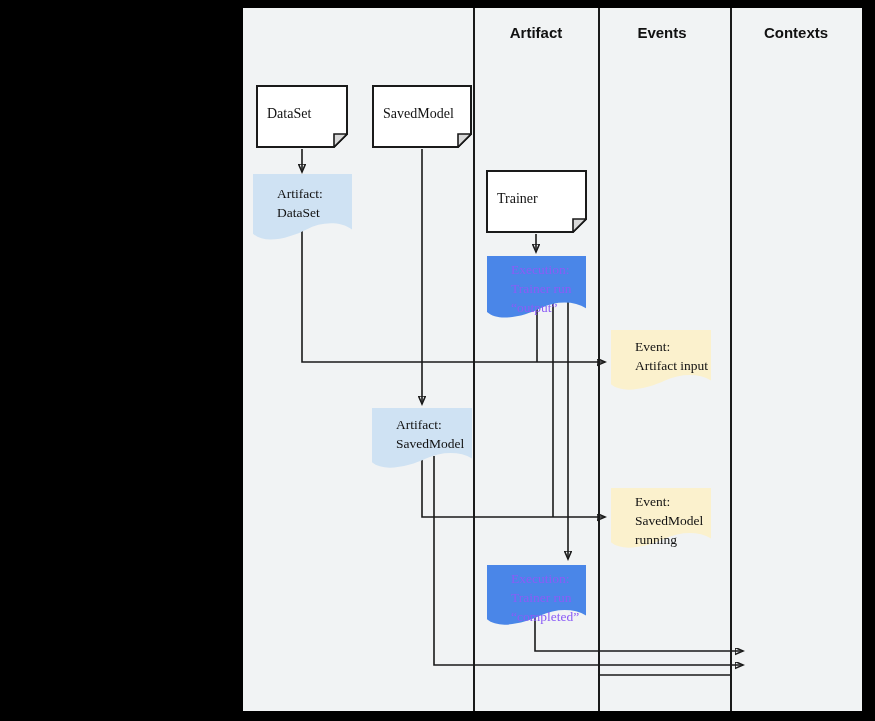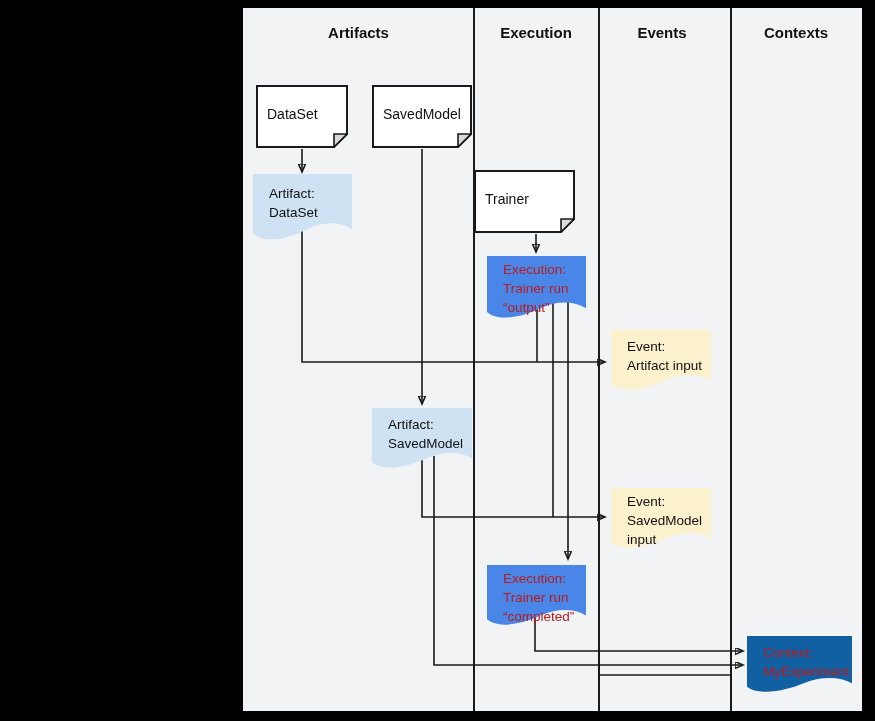--- a/index.html
+++ b/index.html
@@ -9,43 +9,42 @@
     font-family:"Liberation Sans","DejaVu Sans",sans-serif;
   }
   .panel{position:absolute;left:243px;top:8px;width:619px;height:703px;background:#F1F3F4;}
   .col-header{
     position:absolute;top:14px;height:22px;line-height:22px;
     text-align:center;font-size:15px;font-weight:bold;color:#111;
   }
   .divider{position:absolute;top:0;height:703px;width:1.5px;background:#1a1a1a;}
   .connectors{position:absolute;left:0;top:0;}
   .connectors path{fill:none;stroke:#1a1a1a;stroke-width:1.6;}
-  .node{position:absolute;}
+  .node{position:absolute;font-family:Liberation Serif, serif;}
   .node > svg{position:absolute;left:0;top:0;width:100%;height:100%;}
   .doc-label{
     position:absolute;left:0;top:0;right:0;bottom:6px;
     display:flex;align-items:center;padding-left:11px;
     font-size:14px;color:#111;
   }
   .wavy-label{
     position:absolute;left:0;top:0;right:0;bottom:0;
-    padding-left:16px;font-size:13.5px;line-height:19px;color:#111;
+    padding-left:24px;font-size:13.5px;line-height:19px;color:#111;
   }
-  .wavy-label.light{color:#b91c1c;}
+  .wavy-label.light{color:#8b5cf6;}
   .pt4{padding-top:4px;} .pt7{padding-top:7px;} .pt10{padding-top:10px;}
   .doc-outline{fill:#fff;stroke:#1a1a1a;stroke-width:2;stroke-linejoin:miter;}
   .doc-flap{fill:#d9d9d9;stroke:#1a1a1a;stroke-width:1.6;stroke-linejoin:miter;}
 </style>
 </head>
 <body>
 
 <div class="panel" style="background-color: rgb(241, 243, 244);">
 
-  <div class="col-header" style="left:0;width:231px">Artifacts</div>
-  <div class="col-header" style="left:231px;width:124px">Execution</div>
+  <div class="col-header" style="left:231px;width:124px">Artifact</div>
   <div class="col-header" style="left:355px;width:128px">Events</div>
   <div class="col-header" style="left:487px;width:132px">Contexts</div>
 
   <div class="divider" style="left:230px"></div>
   <div class="divider" style="left:355px"></div>
   <div class="divider" style="left:487px"></div>
 
   <svg class="connectors" width="619" height="703" viewBox="0 0 619 703">
     <defs>
       <marker id="arrow" markerUnits="userSpaceOnUse" markerWidth="10" markerHeight="8" refX="8" refY="3.5" orient="auto">
@@ -74,21 +73,21 @@
   </div>
 
   <div class="node" style="left:129px;top:77px;width:100px;height:63px">
     <svg viewBox="0 0 100 63">
       <path class="doc-outline" d="M1,1 H99 V49 L86,62 H1 Z" fill="#FFFFFF"></path>
       <path class="doc-flap" d="M86,62 L86,49 L99,49 Z"></path>
     </svg>
     <div class="doc-label">SavedModel</div>
   </div>
 
-  <div class="node" style="left:231px;top:162px;width:101px;height:63px">
+  <div class="node" style="left:243px;top:162px;width:101px;height:63px">
     <svg viewBox="0 0 101 63">
       <path class="doc-outline" d="M1,1 H100 V49 L87,62 H1 Z" fill="#FFFFFF"></path>
       <path class="doc-flap" d="M87,62 L87,49 L100,49 Z"></path>
     </svg>
     <div class="doc-label">Trainer</div>
   </div>
 
   <div class="node" style="left:10px;top:166px;width:99px;height:68px">
     <svg viewBox="0 0 100 65" preserveAspectRatio="none">
       <path d="M0,0 H100 V53 C88,45 69,45.5 54,53 C39,60.5 12,68 0,57 Z" fill="#CFE2F3"></path>
@@ -130,38 +129,29 @@
     </div>
   </div>
 
   <div class="node" style="left:368px;top:480px;width:100px;height:62px">
     <svg viewBox="0 0 100 65" preserveAspectRatio="none">
       <path d="M0,0 H100 V53 C88,45 69,45.5 54,53 C39,60.5 12,68 0,57 Z" fill="#FBF1CD"></path>
     </svg>
     <div class="wavy-label pt4">
       <div>Event:</div>
       <div>SavedModel</div>
-      <div>input</div>
+      <div>running</div>
     </div>
   </div>
 
   <div class="node" style="left:244px;top:557px;width:99px;height:62px">
     <svg viewBox="0 0 100 65" preserveAspectRatio="none">
       <path d="M0,0 H100 V53 C88,45 69,45.5 54,53 C39,60.5 12,68 0,57 Z" fill="#4A86E8"></path>
     </svg>
     <div class="wavy-label light pt4">
       <div>Execution:</div>
       <div>Trainer run</div>
       <div>“completed”</div>
     </div>
   </div>
 
-  <div class="node" style="left:504px;top:628px;width:105px;height:58px">
-    <svg viewBox="0 0 100 65" preserveAspectRatio="none">
-      <path d="M0,0 H100 V53 C88,45 69,45.5 54,53 C39,60.5 12,68 0,57 Z" fill="#1160A4"></path>
-    </svg>
-    <div class="wavy-label light pt7">
-      <div>Context:</div>
-      <div>MyExperiment</div>
-    </div>
-  </div>
 
 </div>
 
 </body></html>

